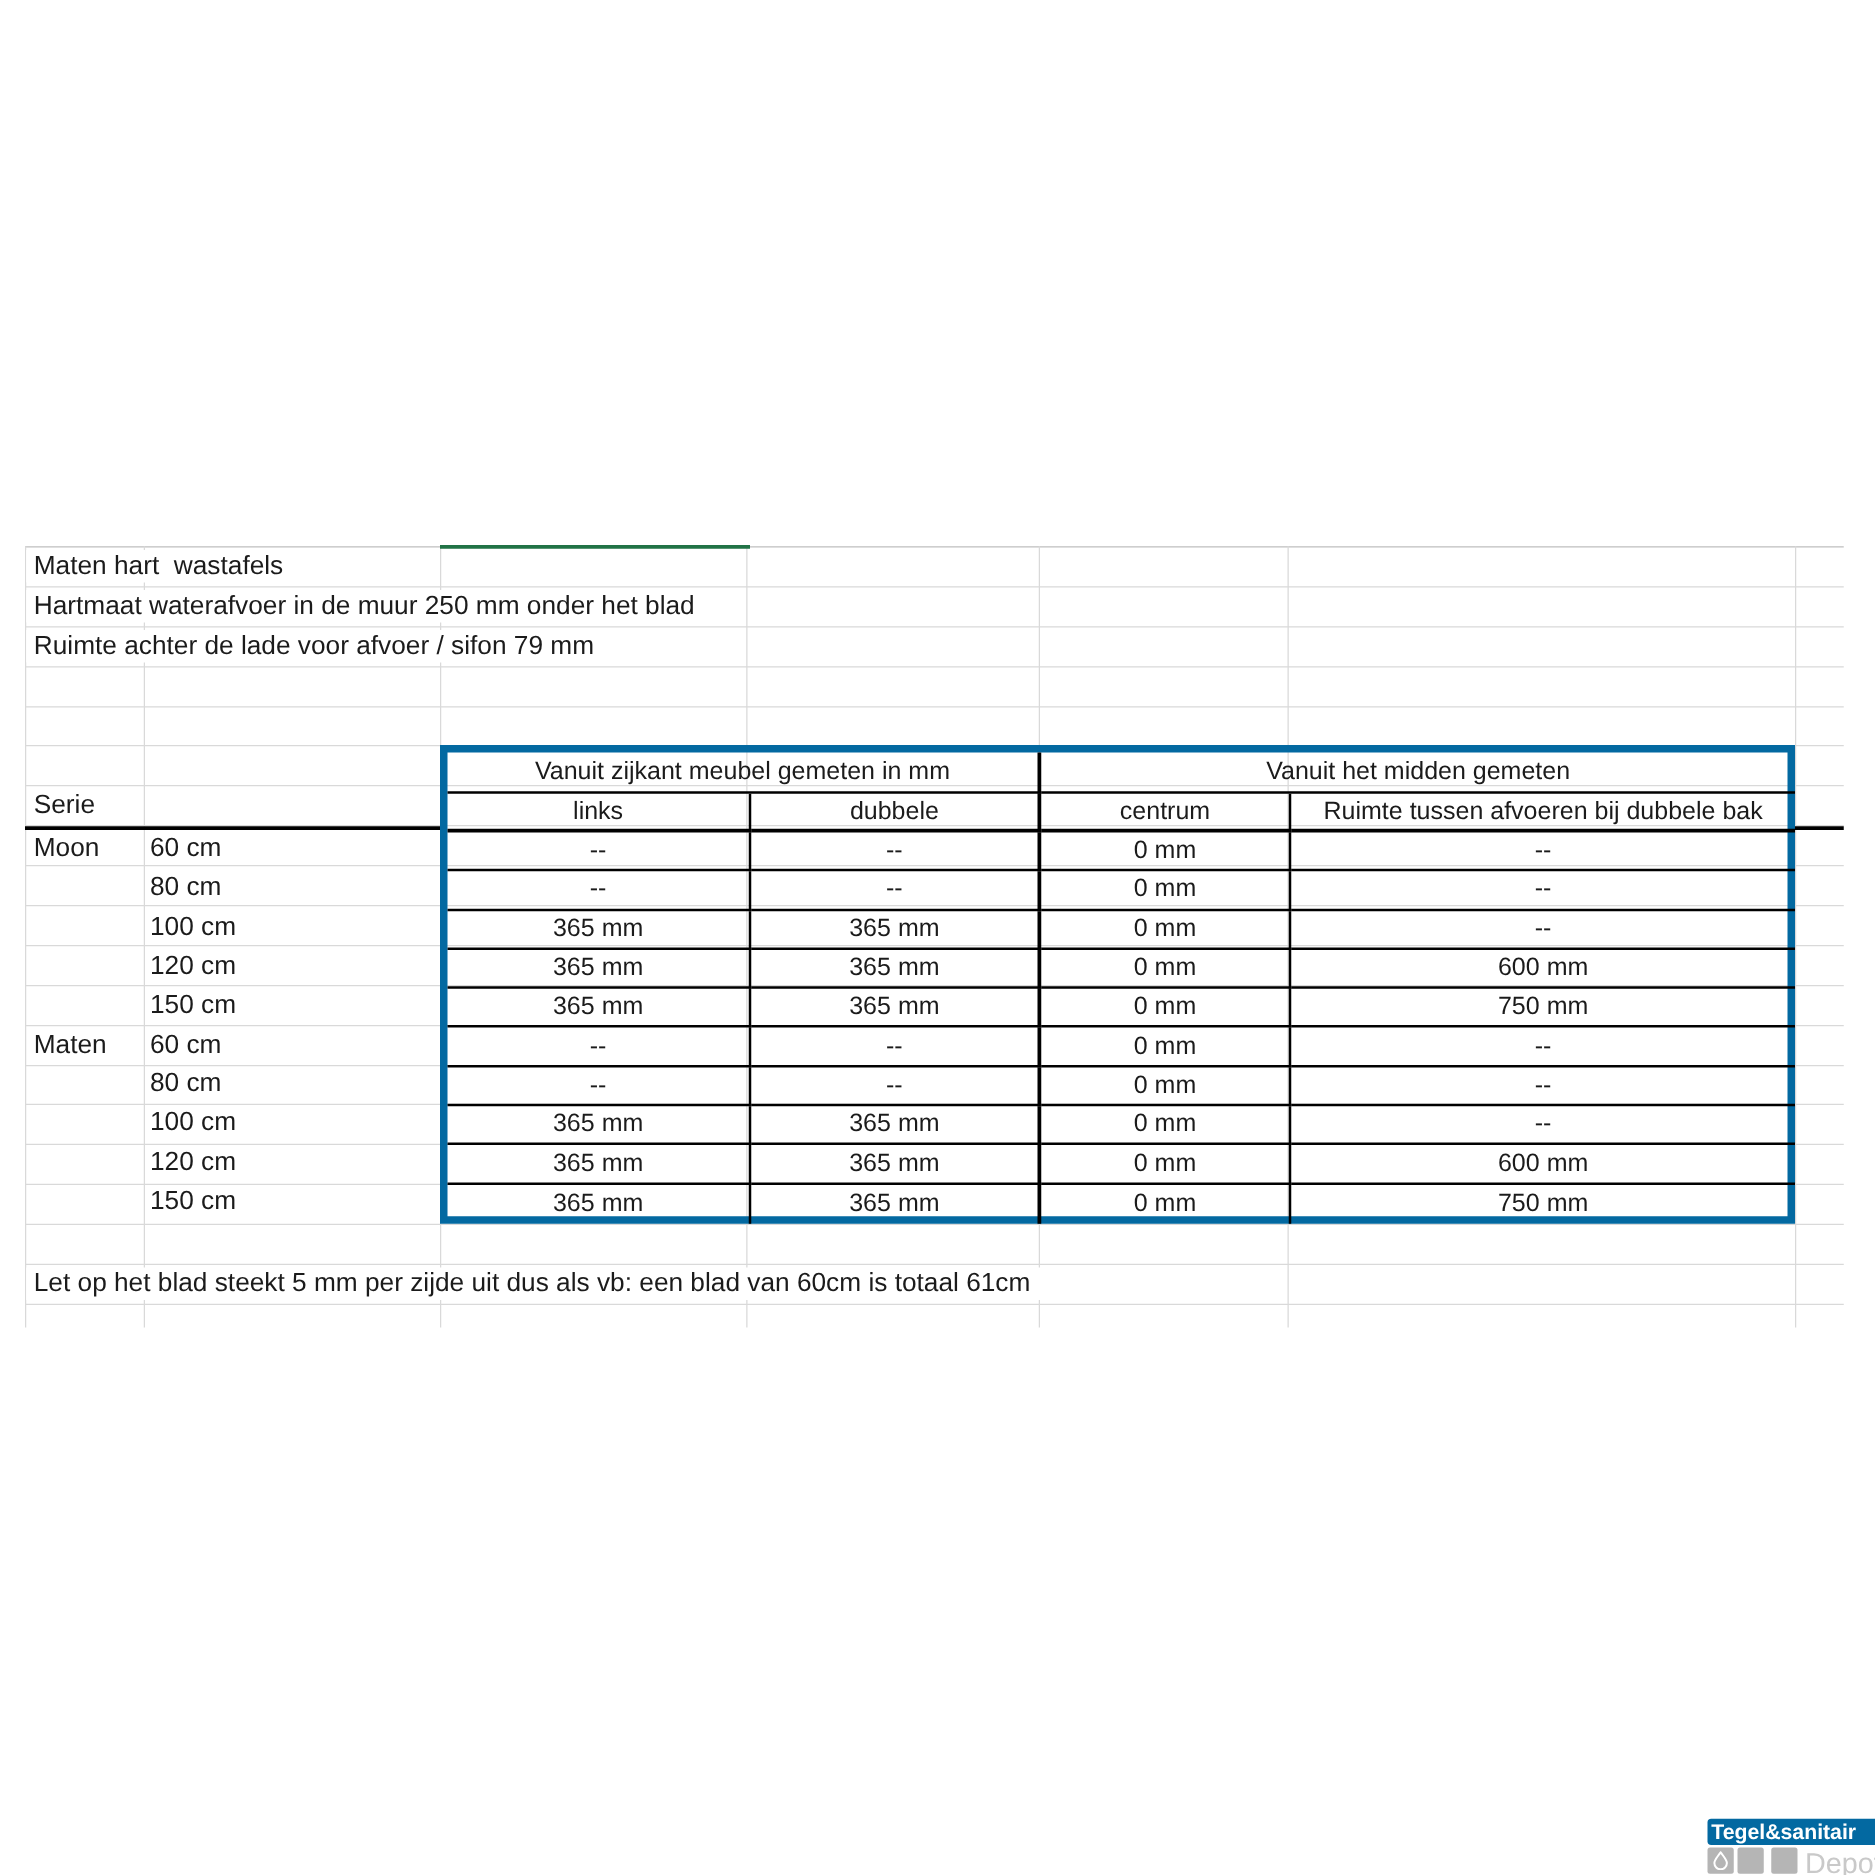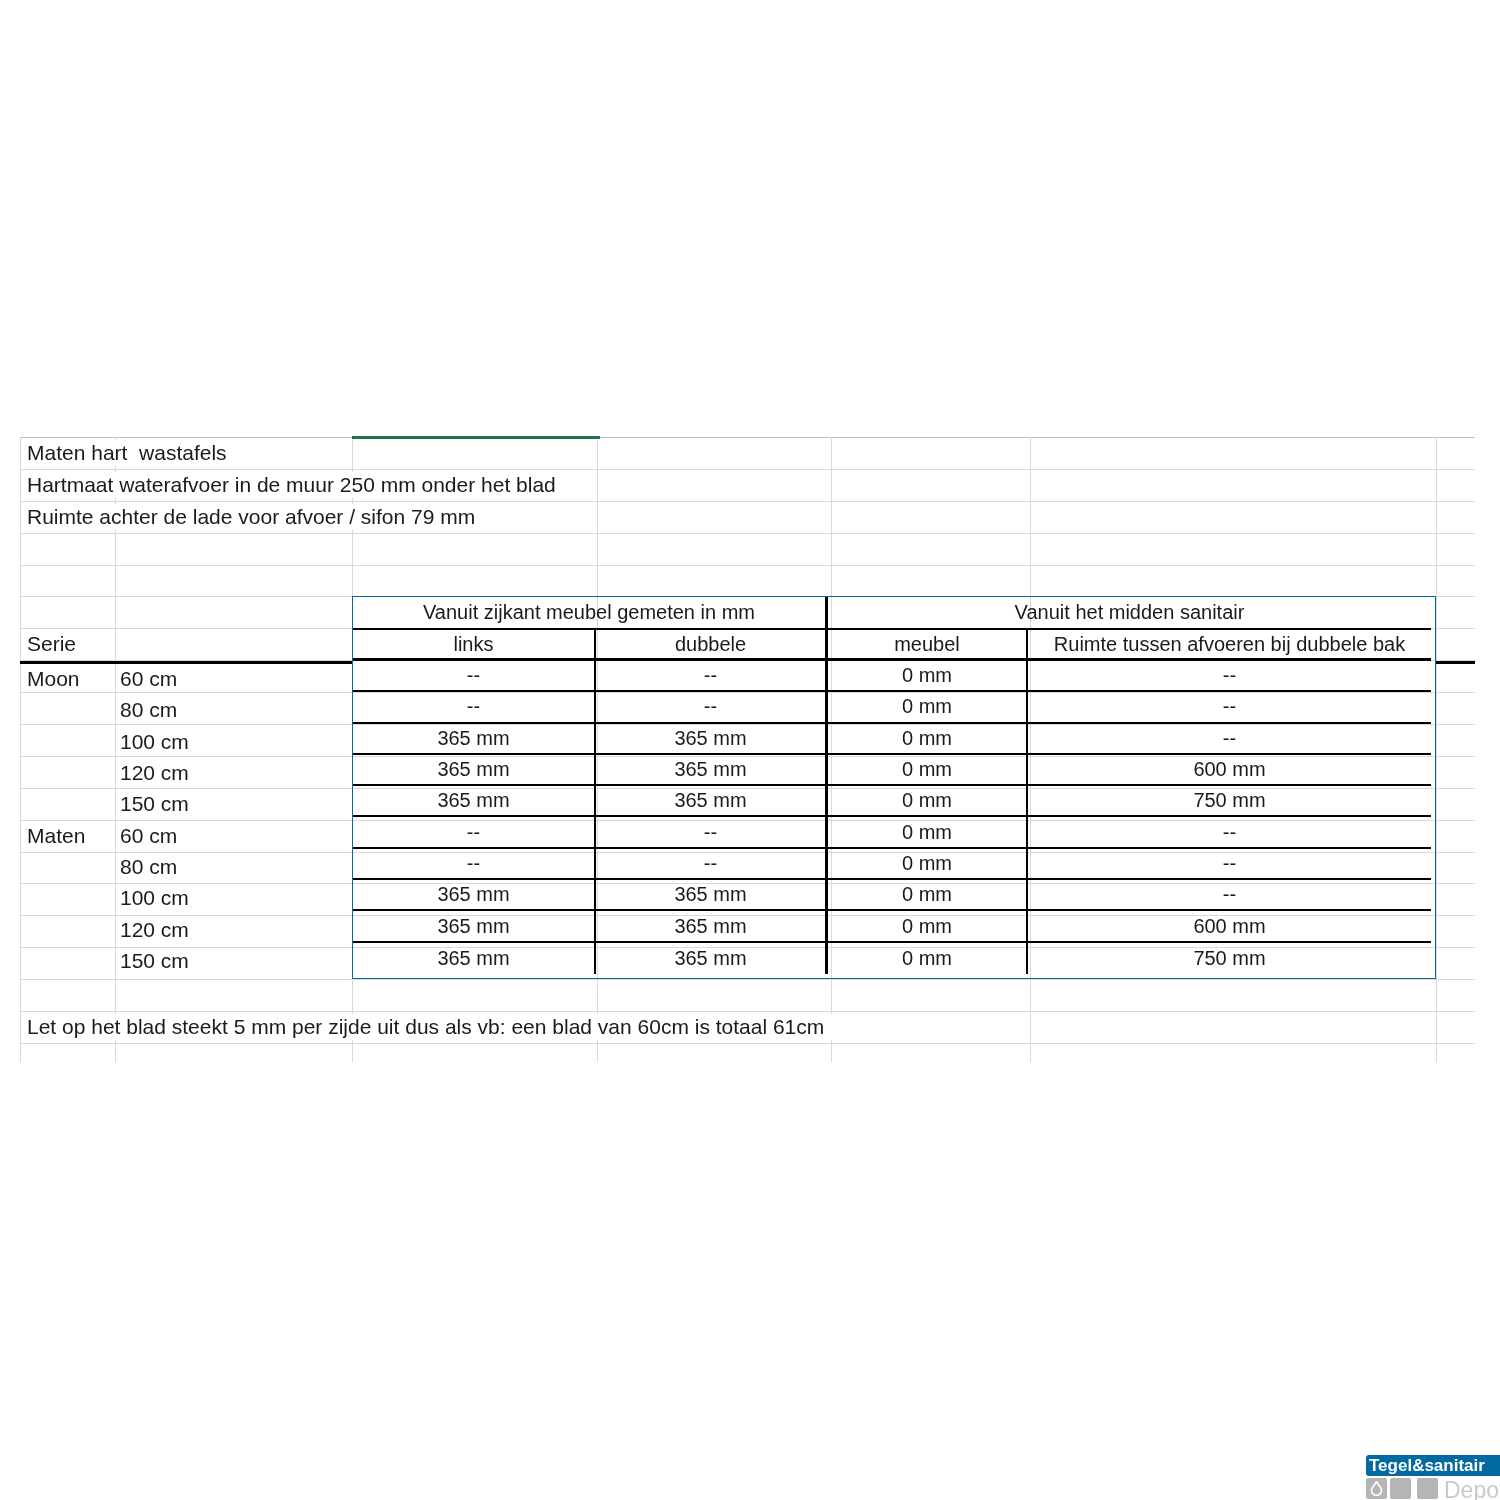--- a/index.html
+++ b/index.html
@@ -27,21 +27,21 @@
   #serie-label{position:absolute;left:27px;top:191px;height:32px;display:flex;align-items:center;font-size:21px;}
   .serie-underline{position:absolute;height:3px;background:#000;top:223.5px;}
   .serie-underline.left{left:20px;width:332px;}
   .serie-underline.right{left:1436px;width:39px;}
   .side-row{position:absolute;left:20px;width:332px;height:31.3px;}
   .side-row .serie-name{position:absolute;left:7px;top:0;height:100%;display:flex;align-items:center;font-size:21px;white-space:pre;}
   .side-row .maat{position:absolute;left:100px;top:0;height:100%;display:flex;align-items:center;font-size:21px;white-space:pre;}
   
   #meas-table{
     position:absolute;left:352px;top:596px;width:1084px;height:383px;
-    box-sizing:border-box;border:1px solid #0369a1;background:transparent;
+    box-sizing:border-box;border:6px solid #0369a1;background:transparent;
     display:grid;grid-template-columns:243px 232px 200px 403px;
     grid-template-rows:33px 31px repeat(10,31.3px);
   }
   .cell{
     display:flex;align-items:center;justify-content:center;
     font-size:20px;white-space:pre;box-sizing:border-box;
     border-right:2px solid #000;border-bottom:2px solid #000;
   }
   .cell.span2{grid-column:span 2;}
   .cell.thickR{border-right-width:3px;}
@@ -144,25 +144,25 @@
     <span class="maat">120 cm</span>
   </div>
   <div class="side-row" style="top: 508.2px;">
     <span class="serie-name"></span>
     <span class="maat">150 cm</span>
   </div>
 </div>
 
 <div id="meas-table">
   <div class="cell span2 thickR">Vanuit zijkant meubel gemeten in mm</div>
-  <div class="cell span2 noR">Vanuit het midden sanitair</div>
+  <div class="cell span2 noR">Vanuit het midden gemeten</div>
 
   <div class="cell thickB">links</div>
   <div class="cell thickR thickB">dubbele</div>
-  <div class="cell thickB">meubel</div>
+  <div class="cell thickB">centrum</div>
   <div class="cell noR thickB">Ruimte tussen afvoeren bij dubbele bak</div>
 
   <div class="cell">--</div>
   <div class="cell thickR">--</div>
   <div class="cell">0 mm</div>
   <div class="cell noR">--</div>
 
   <div class="cell">--</div>
   <div class="cell thickR">--</div>
   <div class="cell">0 mm</div>

